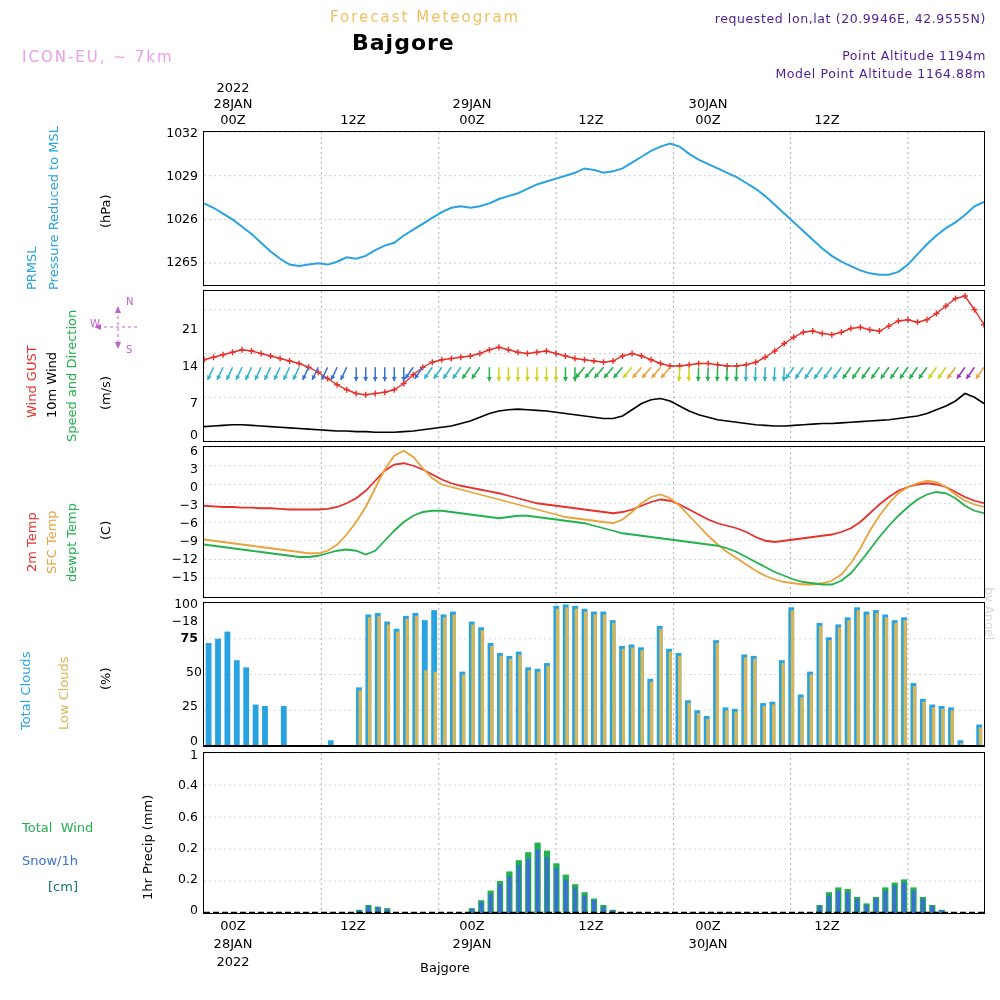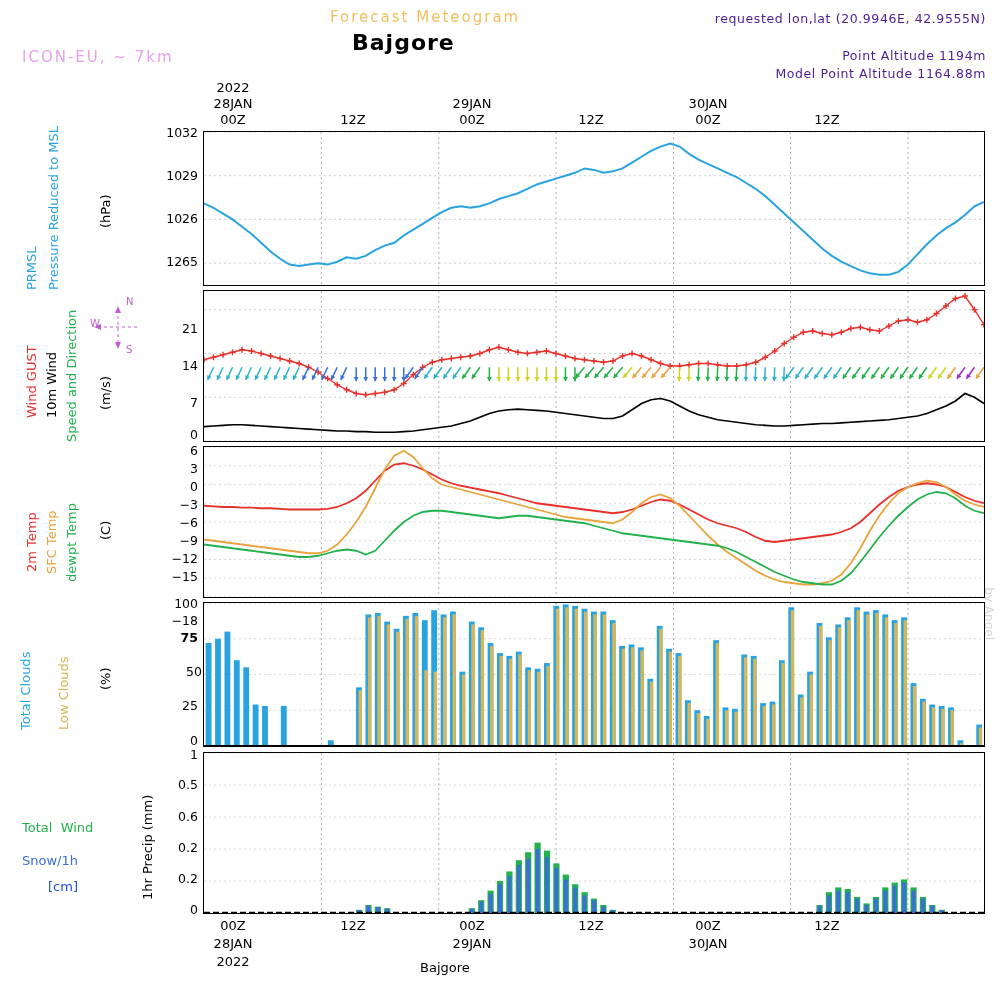--- a/index.html
+++ b/index.html
@@ -734,29 +734,29 @@
         <rect x="715.8144578313253" y="144" width="6.202409638554217" height="16" fill="#22b14c"></rect>
         <rect x="716.930891566265" y="145.6" width="3.8454939759036146" height="14.399999999999999" fill="#3a6fd8"></rect>
         <rect x="725.212048192771" y="152" width="6.202409638554217" height="8" fill="#22b14c"></rect>
         <rect x="726.3284819277108" y="152.8" width="3.8454939759036146" height="7.199999999999999" fill="#3a6fd8"></rect>
         <rect x="734.6096385542169" y="156.8" width="6.202409638554217" height="3.2" fill="#22b14c"></rect>
         <rect x="735.7260722891566" y="157.12" width="3.8454939759036146" height="2.88" fill="#3a6fd8"></rect>
         <line x1="0" y1="159.5" x2="780" y2="159.5" stroke="#000" stroke-width="1.5" stroke-dasharray="6,3"></line>
       </svg>
   </div>
   <div class="ylab" style="left:130px;top:747px;width:68px;">1</div>
-  <div class="ylab" style="left:130px;top:777px;width:68px;">0.5</div>
+  <div class="ylab" style="left:130px;top:777px;width:68px;">0.4</div>
   <div class="ylab" style="left:130px;top:809px;width:68px;">0.6</div>
   <div class="ylab" style="left:130px;top:840px;width:68px;">0.2</div>
   <div class="ylab" style="left:130px;top:871px;width:68px;">0.2</div>
   <div class="ylab" style="left:130px;top:902px;width:68px;">0</div>
 
   <div class="vlabel t" style="left:22px;top:820px;transform:rotate(0deg);color:#22b14c;">Total  Wind</div>
   <div class="vlabel t" style="left:22px;top:853px;transform:rotate(0deg);color:#3a6fd8;">Snow/1h</div>
-  <div class="vlabel t" style="left:48px;top:879px;transform:rotate(0deg);color:#1d4ed8;">[cm]</div>
+  <div class="vlabel t" style="left:48px;top:879px;transform:rotate(0deg);color:#0f766e;">[cm]</div>
   <div class="vlabel t" style="left:140px;top:900px;transform:rotate(-90deg);color:#000;">1hr Precip (mm)</div>
 
   <div class="abs t botdate" style="left:198px;top:918px;width:70px;">00Z</div>
   <div class="abs t botdate" style="left:318px;top:918px;width:70px;">12Z</div>
   <div class="abs t botdate" style="left:437px;top:918px;width:70px;">00Z</div>
   <div class="abs t botdate" style="left:556px;top:918px;width:70px;">12Z</div>
   <div class="abs t botdate" style="left:673px;top:918px;width:70px;">00Z</div>
   <div class="abs t botdate" style="left:792px;top:918px;width:70px;">12Z</div>
 
   <div class="abs t botdate" style="left:198px;top:936px;width:70px;">28JAN</div>

